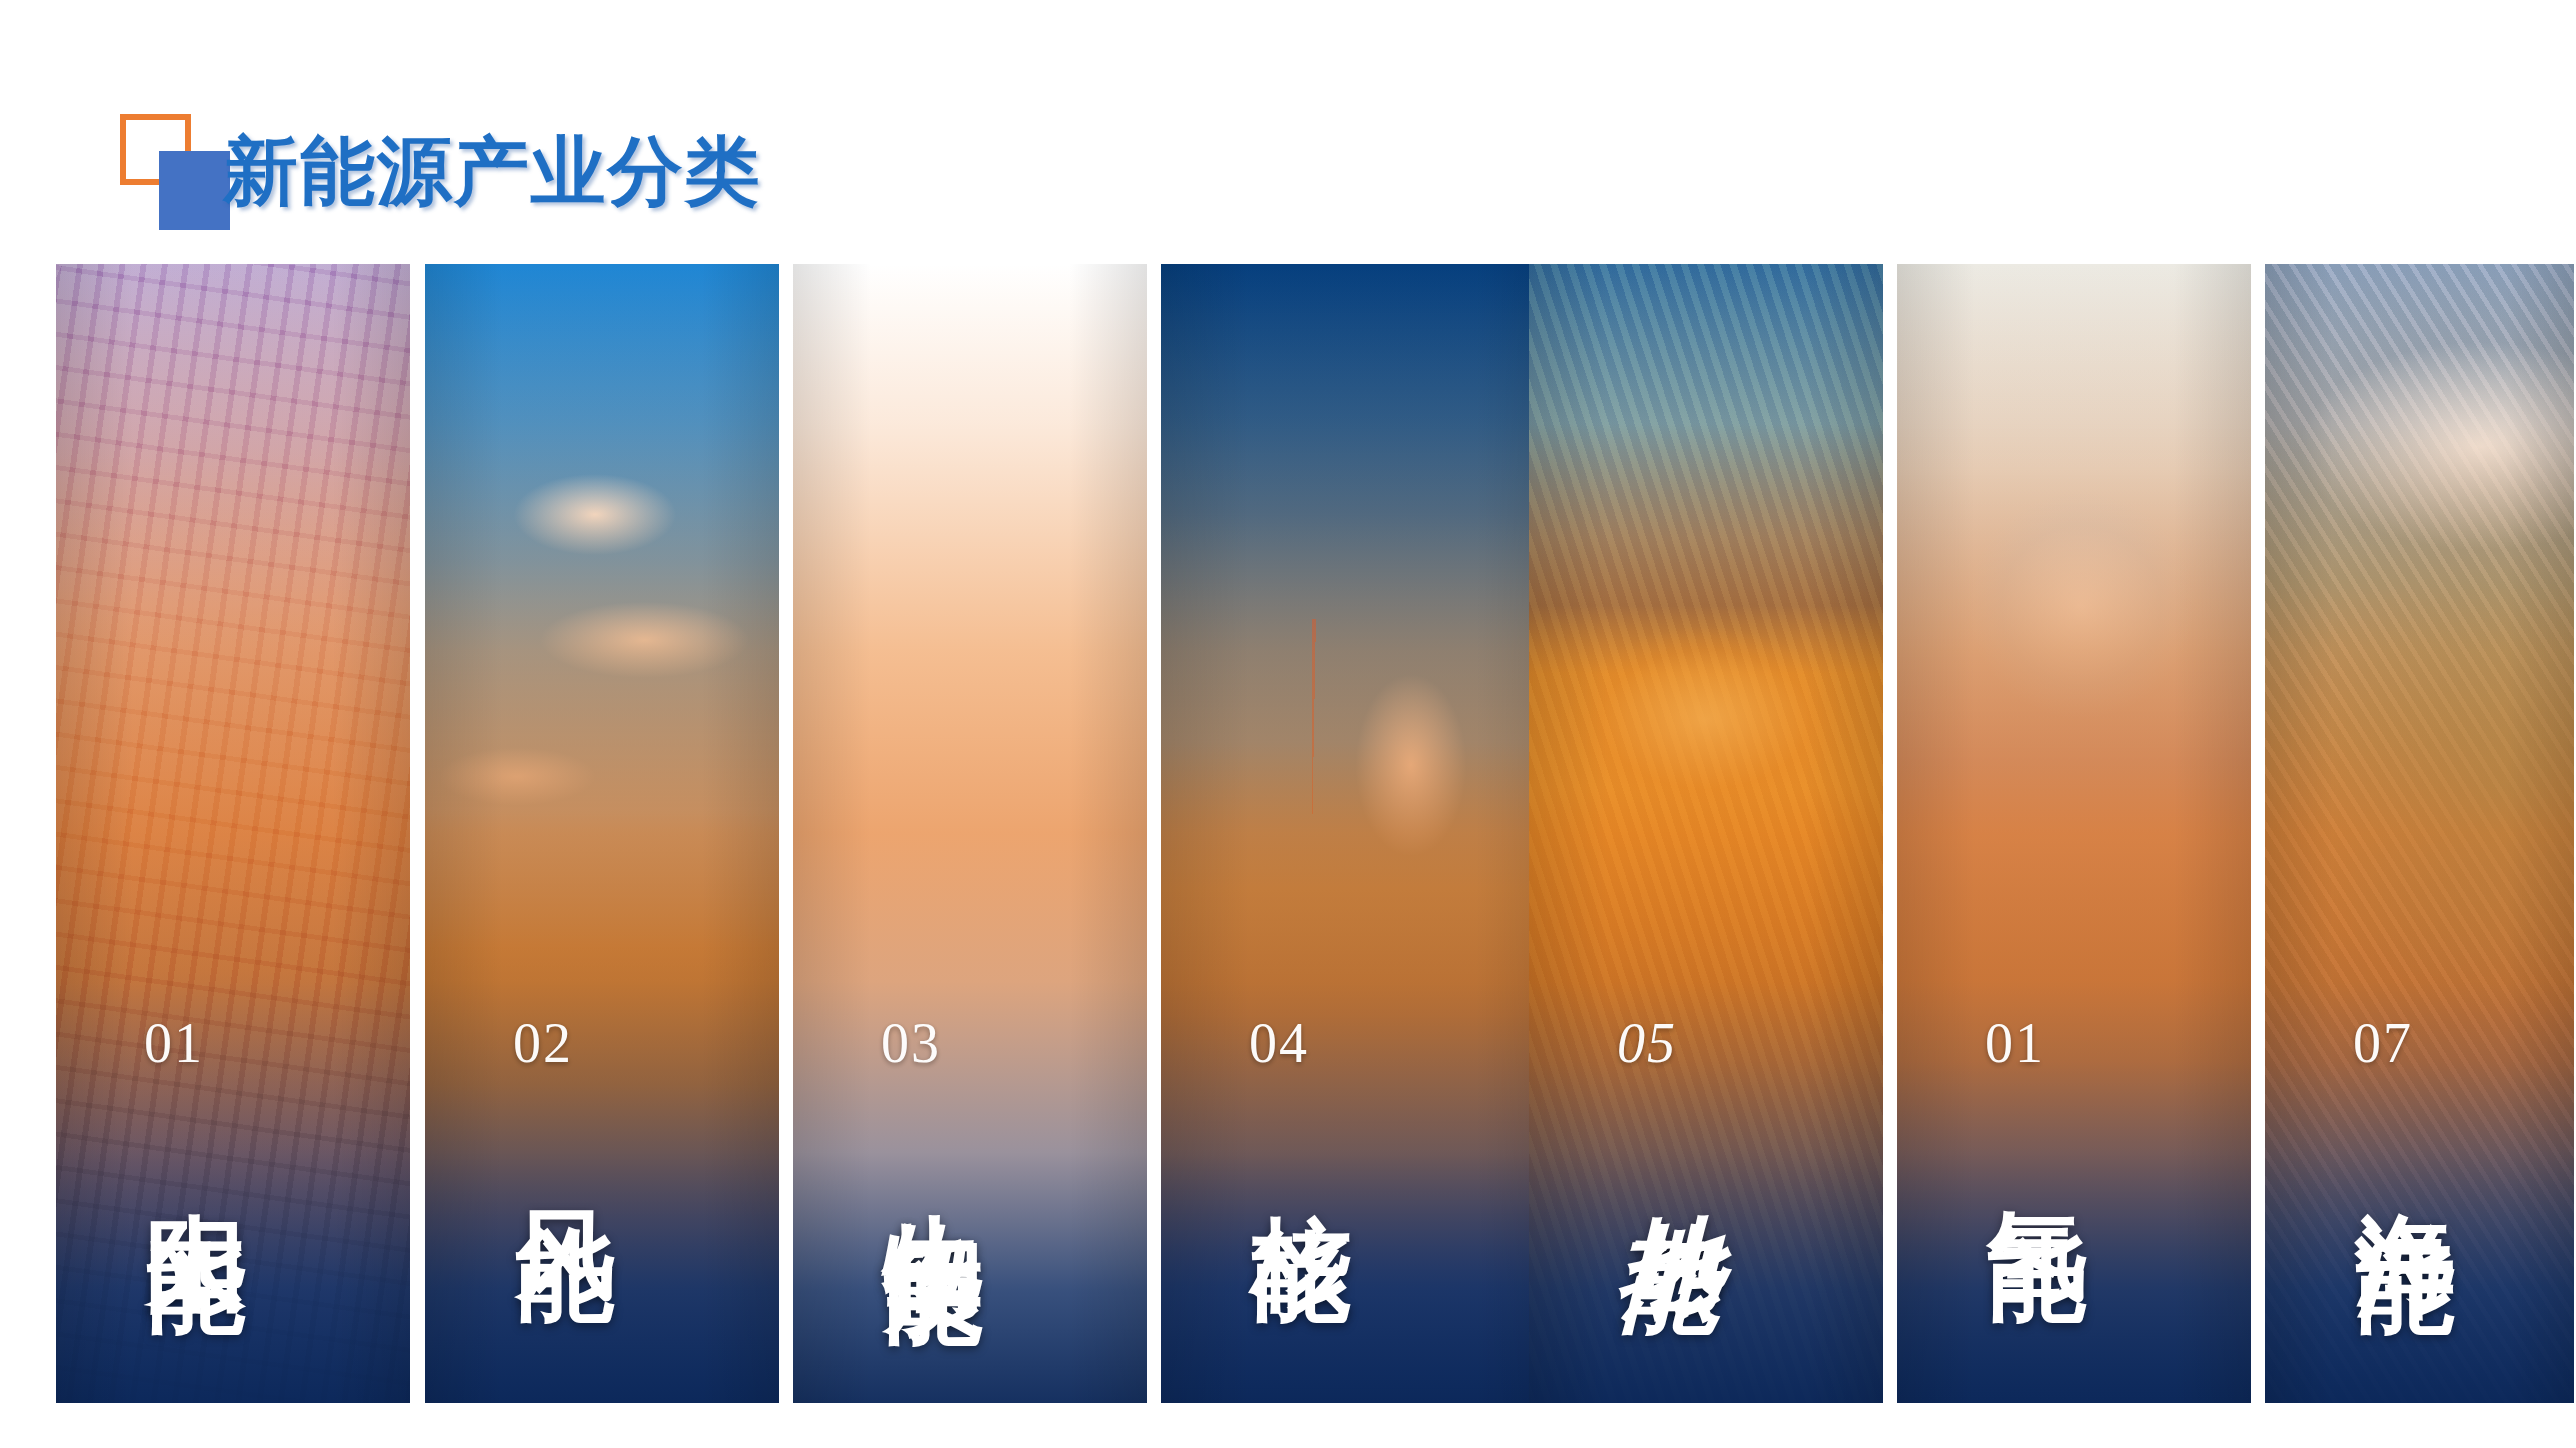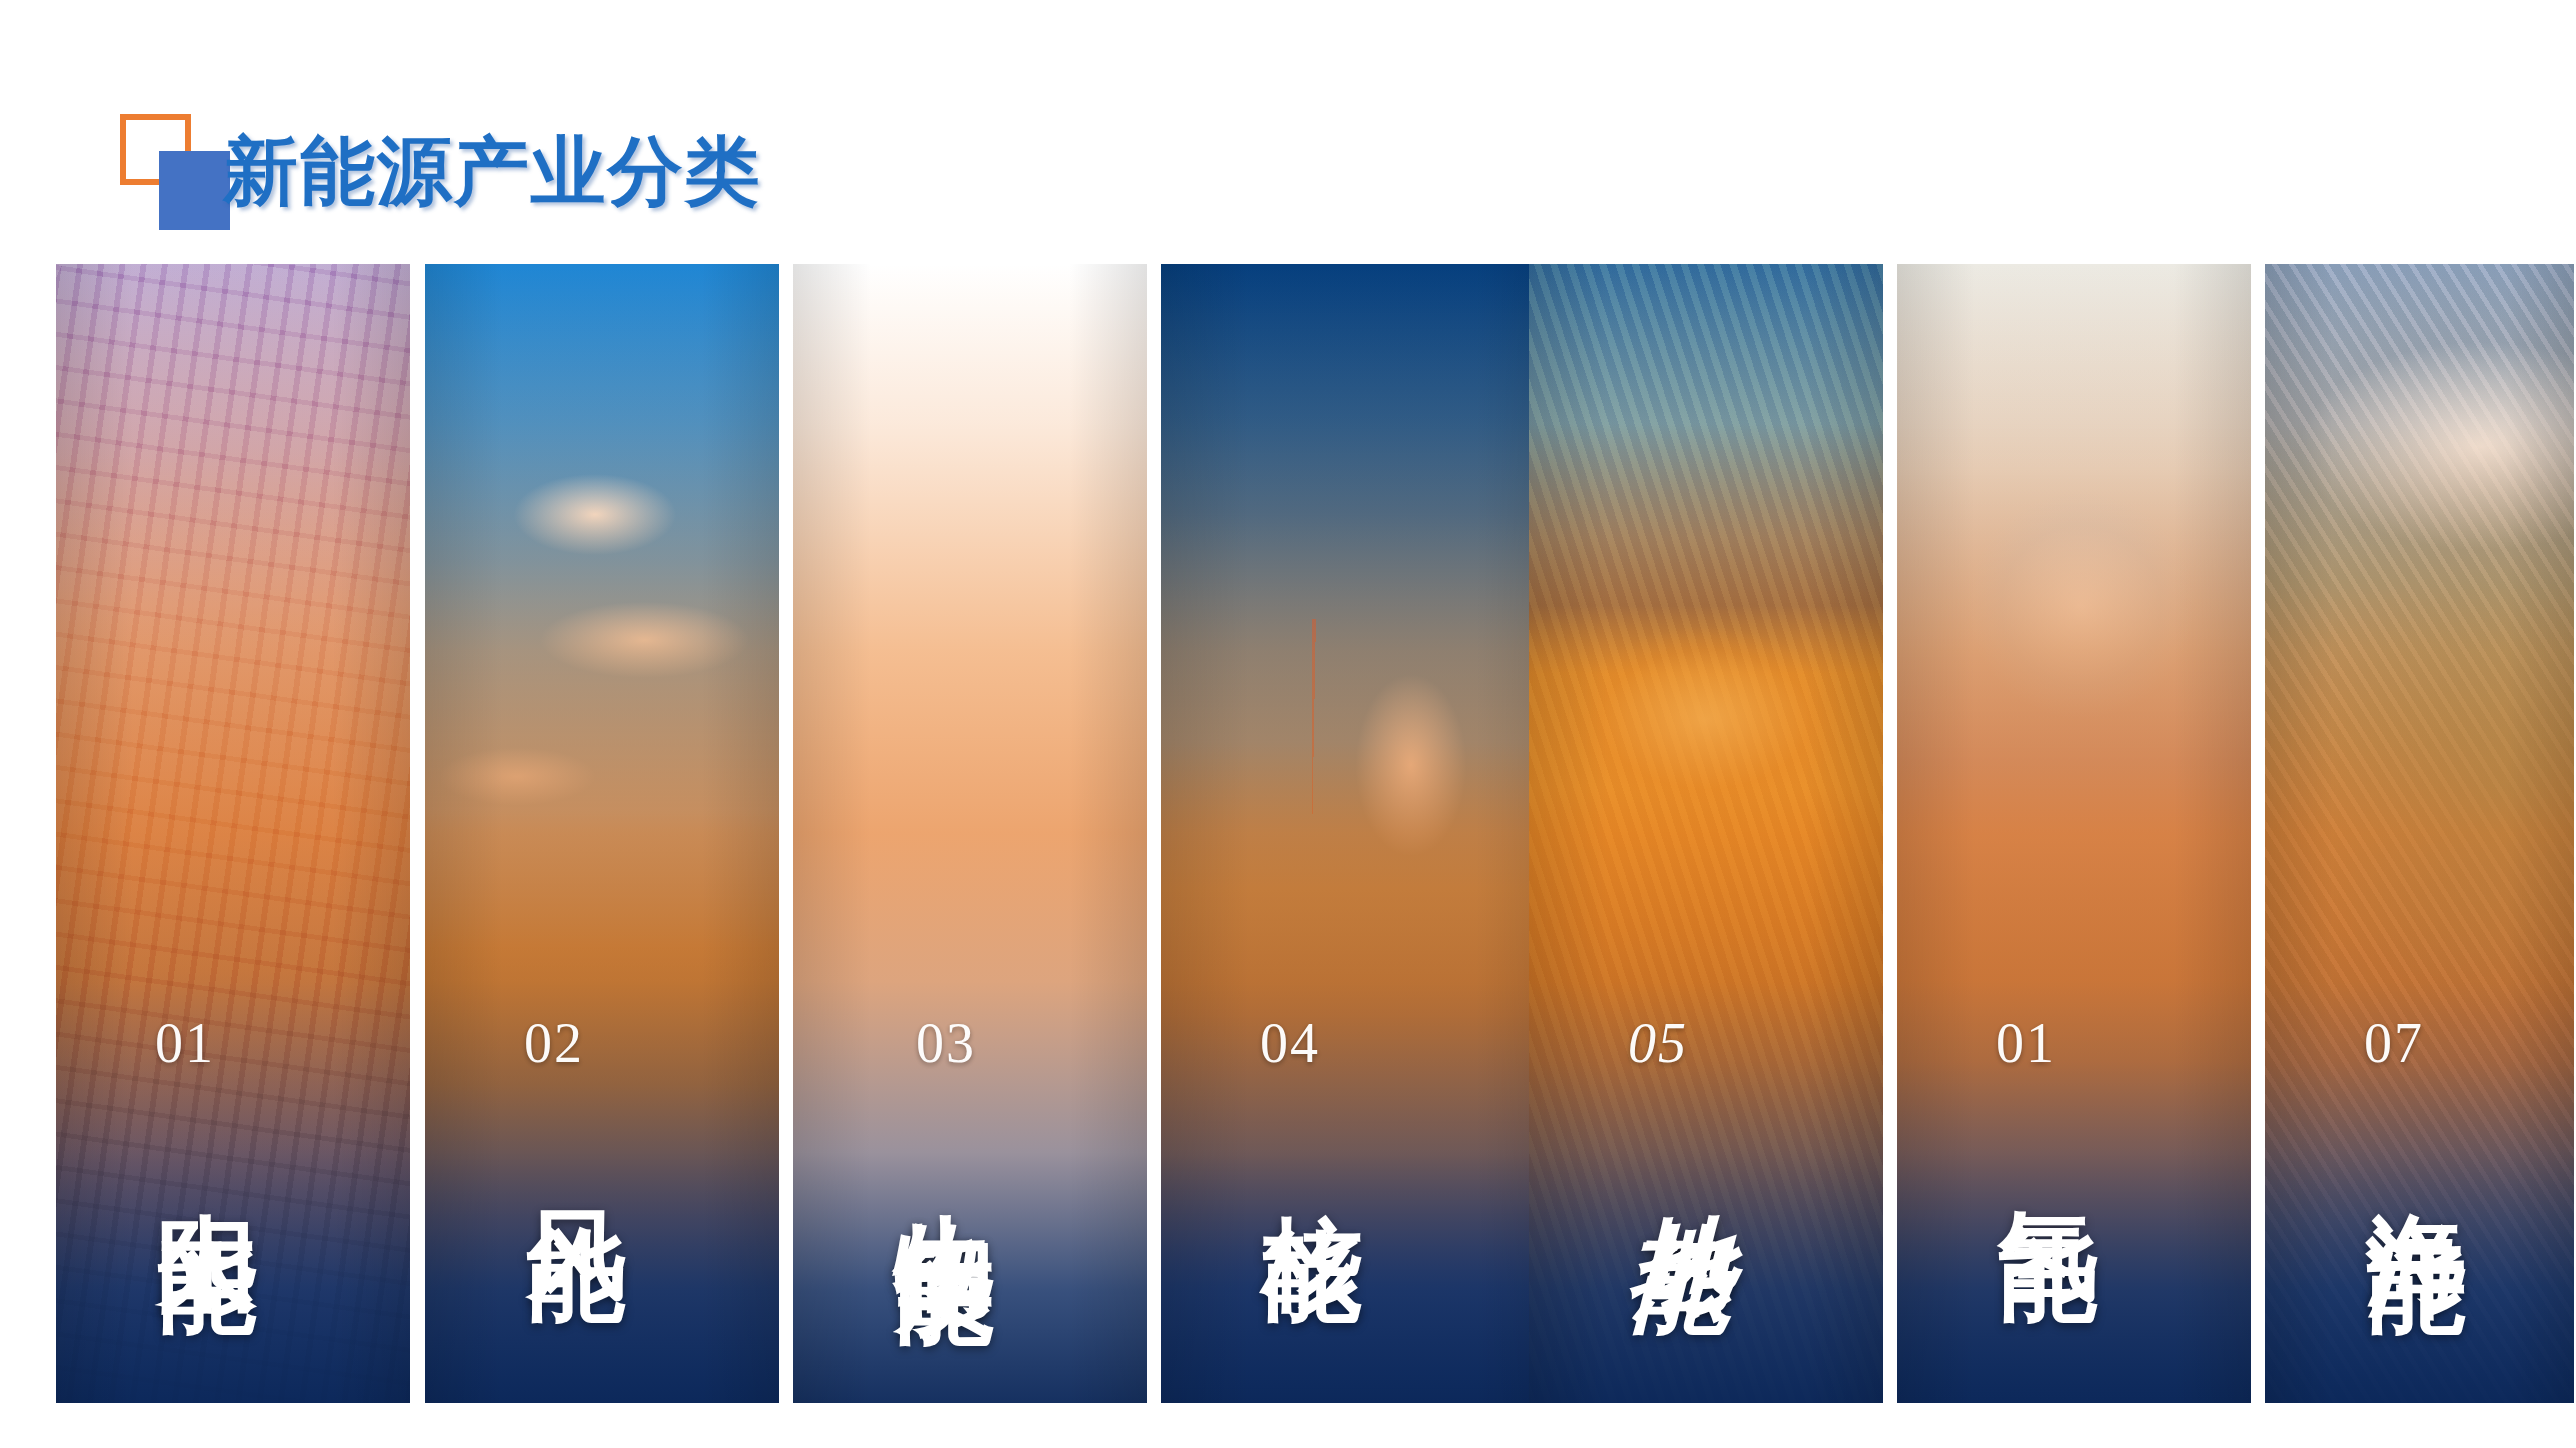--- a/index.html
+++ b/index.html
@@ -31,21 +31,21 @@
               rgba(235,130,45,0.52) 34%,
               rgba(227,118,36,0.66) 50%,
               rgba(198,104,40,0.60) 63%,
               rgba(92,78,96,0.62) 78%,
               rgba(24,52,104,0.86) 90%,
               rgba(12,40,90,0.96) 100%); }
   .vig { position:absolute; inset:0;
          background:linear-gradient(to right, rgba(0,0,0,.12) 0%, rgba(0,0,0,0) 22%,
                     rgba(0,0,0,0) 78%, rgba(0,0,0,.12) 100%); }
 
-  .caption { position:absolute; left:63px; top:715px; z-index:5; }
+  .caption { position:absolute; left:52px; top:715px; z-index:5; }
   .num { font-size:56px; color:#ffffff; font-weight:400; letter-spacing:1.9px;
          line-height:1; opacity:.97; text-shadow:0 1.9px 5.8px rgba(0,0,0,.35);
          font-family:"Liberation Serif","DejaVu Serif",serif; }
   .name { margin-top:29px; font-size:100px; font-weight:700; color:#fff; line-height:1.08;
           writing-mode:vertical-rl; text-orientation:upright; letter-spacing:11.6px;
           text-shadow:0 2.9px 9.7px rgba(0,0,0,.42); }
 
   
   .bottom-gap { position:absolute; left:0; top:1355px; width:2576px; height:61px; background:#fff; }
   .bottom-bar { position:absolute; left:0; top:1416px; width:2576px; height:33px; background:#4472C4; }
@@ -89,21 +89,21 @@
           radial-gradient(ellipse 106px 39px at 26% 45%, rgba(255,255,255,.60) 0%, rgba(255,255,255,0) 74%),
           linear-gradient(to bottom,#1f86d4 0%,#3e9ce0 26%,#8fb8c9 48%,#b98f4e 60%,#a5732f 72%,#5e5359 84%,#15346e 100%);"></div>
       <div class="grade"></div>
       <div class="vig"></div>
       <div class="caption">
         <div class="num">02</div>
         <div class="name">风能</div>
       </div>
     </div>
 
-    <div class="panel" style="left:737px;width:362px;text-align:center;">
+    <div class="panel" style="left:737px;width:362px;">
       <div class="photo" style="
         background:
           radial-gradient(ellipse 41px 222px at 54% 52%, rgba(255,228,160,.95) 0%, rgba(255,150,50,.55) 45%, rgba(255,120,30,0) 78%),
           repeating-linear-gradient(90deg, rgba(90,55,30,.50) 0 25px, rgba(214,170,120,.35) 25px 71px),
           radial-gradient(circle 68px at 30% 16%, rgba(225,180,125,.9) 0%, rgba(160,110,70,.3) 70%),
           radial-gradient(circle 68px at 72% 14%, rgba(225,180,125,.9) 0%, rgba(160,110,70,.3) 70%),
           linear-gradient(to bottom,#a9семь 0%,#b9battle 0%,#b08254 0%,#c49a6d 18%,#d8a877 34%,#d08b4c 52%,#b57a46 68%,#4d4a62 84%,#1a3a72 100%);"></div>
       <div class="grade"></div>
       <div class="vig"></div>
       <div class="caption">

